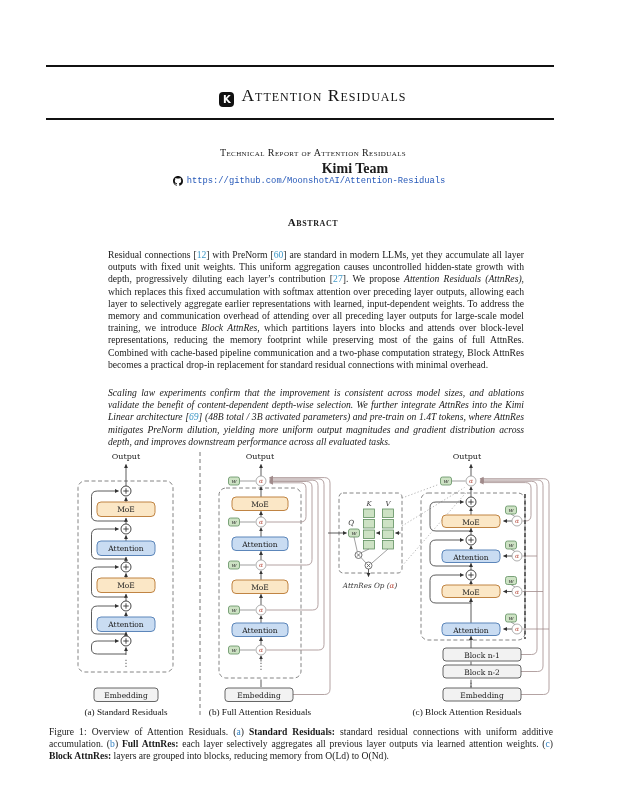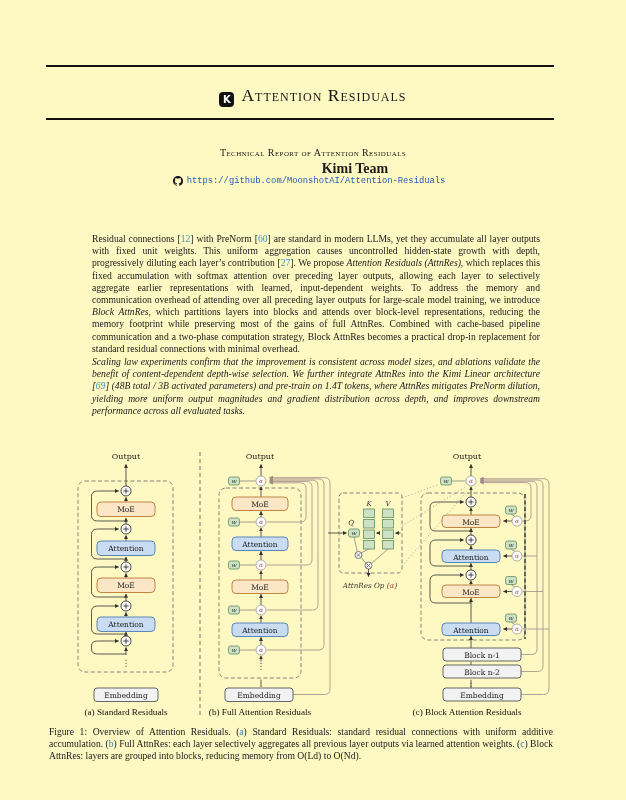--- a/index.html
+++ b/index.html
@@ -1,37 +1,37 @@
 <!DOCTYPE html>
 <html><head>
 <meta charset="utf-8">
 <style>
   html,body{margin:0;padding:0;background:#888;}
-  .page{position:relative;width:626px;height:800px;background:#fef9c3;margin:0 auto;
+  .page{position:relative;width:626px;height:800px;background:#ffffff;margin:0 auto;
         font-family:"Liberation Serif","DejaVu Serif",serif;color:#1a1a1a;overflow:hidden;}
   .rule{position:absolute;left:46px;width:508px;height:1.7px;background:#111;}
   .rule-top{top:65px;} .rule-bottom{top:118px;}
   .title-row{position:absolute;top:85px;left:0;width:626px;text-align:center;}
   .klogo{display:inline-block;width:15px;height:15px;background:#111;border-radius:4px;
          color:#fff;font-family:"DejaVu Sans",sans-serif;font-weight:bold;font-size:10px;
          line-height:15px;text-align:center;vertical-align:-2px;margin-right:7px;}
   .title-text{font-size:17.5px;font-variant:small-caps;letter-spacing:1px;color:#151515;}
   .subtitle{position:absolute;top:147px;left:0;width:626px;text-align:center;
             font-variant:small-caps;font-size:10px;letter-spacing:0.4px;}
   .team{position:absolute;top:161px;left:0;width:626px;text-align:center;font-weight:bold;font-size:14px;margin-left:42px;}
   .repo-row{position:absolute;top:176px;left:0;width:618px;display:flex;justify-content:center;align-items:center;gap:4px;}
   .gh{width:10px;height:10px;fill:#111;}
   .repo-link{font-family:"Liberation Mono","DejaVu Sans Mono",monospace;font-size:8.8px;color:#2558b8;text-decoration:none;cursor:pointer;}
   .abs-head{position:absolute;top:216px;left:0;width:626px;text-align:center;
             font-weight:bold;font-size:11px;font-variant:small-caps;letter-spacing:0.6px;}
   .abs-body{position:absolute;top:233px;left:92px;width:448px;font-size:9.65px;line-height:12.2px;text-align:justify;}
-  .abs-body p{margin:0;}
+  .abs-body p{margin:16px;}
   .abs-body p + p{margin-top:1px;font-style:italic;}
   .figcap{position:absolute;top:726px;left:49px;width:504px;font-size:9.6px;line-height:12.1px;text-align:justify;}
-  .cite{color:#3d97c6;} .cl{color:#2f7fc1;} .it{font-style:italic;} .b{font-weight:normal;} .math{}
+  .cite{color:#3d97c6;} .cl{color:#2f7fc1;} .it{font-style:italic;} .b{font-weight:bold;} .math{}
   .figure{position:absolute;top:448px;left:0;}
   
   .box-moe{fill:#fbe7c6;stroke:#c08443;stroke-width:1;}
   .box-attn{fill:#c9dcf2;stroke:#5c86ba;stroke-width:1;}
   .box-gray{fill:#f2f2f2;stroke:#555;stroke-width:0.9;}
   .cell{fill:#cde2c4;stroke:#5f8f5f;stroke-width:0.8;}
   .blabel{font-family:"DejaVu Serif",serif;font-size:7.5px;fill:#222;}
   .olabel{font-family:"DejaVu Serif",serif;font-size:8px;fill:#222;}
   .ilabel{font-family:"DejaVu Serif",serif;font-style:italic;font-size:7px;fill:#333;}
   .oplabel{font-family:"DejaVu Serif",serif;font-style:italic;font-size:7.2px;fill:#333;}
@@ -62,20 +62,21 @@
   <div class="subtitle">Technical Report of Attention Residuals</div>
   <div class="team">Kimi Team</div>
 
   <div class="repo-row">
     <svg class="gh" viewBox="0 0 16 16">
         <path d="M8 0C3.58 0 0 3.58 0 8c0 3.54 2.29 6.53 5.47 7.59.4.07.55-.17.55-.38 0-.19-.01-.82-.01-1.49-2.01.37-2.53-.49-2.69-.94-.09-.23-.48-.94-.82-1.13-.28-.15-.68-.52-.01-.53.63-.01 1.08.58 1.23.82.72 1.21 1.87.87 2.33.66.07-.52.28-.87.51-1.07-1.78-.2-3.64-.89-3.64-3.95 0-.87.31-1.59.82-2.15-.08-.2-.36-1.02.08-2.12 0 0 .67-.21 2.2.82.64-.18 1.32-.27 2-.27s1.36.09 2 .27c1.53-1.04 2.2-.82 2.2-.82.44 1.1.16 1.92.08 2.12.51.56.82 1.27.82 2.15 0 3.07-1.87 3.75-3.65 3.95.29.25.54.73.54 1.48 0 1.07-.01 1.93-.01 2.2 0 .21.15.46.55.38A8.01 8.01 0 0 0 16 8c0-4.42-3.58-8-8-8z"></path>
       </svg>
     <a class="repo-link">https://github.com/MoonshotAI/Attention-Residuals</a>
   </div>
 
+  <div class="abs-head">Abstract</div>
 
   <div class="abs-body">
     <p><span>Residual connections [</span><span class="cite">12</span><span>] with PreNorm [</span><span class="cite">60</span><span>] are standard in modern LLMs, yet they accumulate all layer outputs with fixed unit weights. This uniform aggregation causes uncontrolled hidden-state growth with depth, progressively diluting each layer’s contribution [</span><span class="cite">27</span><span>]. We propose </span><span class="it">Attention Residuals (AttnRes)</span><span>, which replaces this fixed accumulation with softmax attention over preceding layer outputs, allowing each layer to selectively aggregate earlier representations with learned, input-dependent weights. To address the memory and communication overhead of attending over all preceding layer outputs for large-scale model training, we introduce </span><span class="it">Block AttnRes</span><span>, which partitions layers into blocks and attends over block-level representations, reducing the memory footprint while preserving most of the gains of full AttnRes. Combined with cache-based pipeline communication and a two-phase computation strategy, Block AttnRes becomes a practical drop-in replacement for standard residual connections with minimal overhead.</span></p>
     <p><span>Scaling law experiments confirm that the improvement is consistent across model sizes, and ablations validate the benefit of content-dependent depth-wise selection. We further integrate AttnRes into the Kimi Linear architecture [</span><span class="cite">69</span><span>] (48B total / 3B activated parameters) and pre-train on 1.4T tokens, where AttnRes mitigates PreNorm dilution, yielding more uniform output magnitudes and gradient distribution across depth, and improves downstream performance across all evaluated tasks.</span></p>
   </div>
 
   <svg class="figure" width="626" height="272" viewBox="0 0 626 272">
     <defs>
       <marker id="ah" markerWidth="6" markerHeight="6" refX="4.5" refY="2.5" orient="auto">
           <path d="M0,0L5,2.5L0,5Z" fill="#333"></path>

